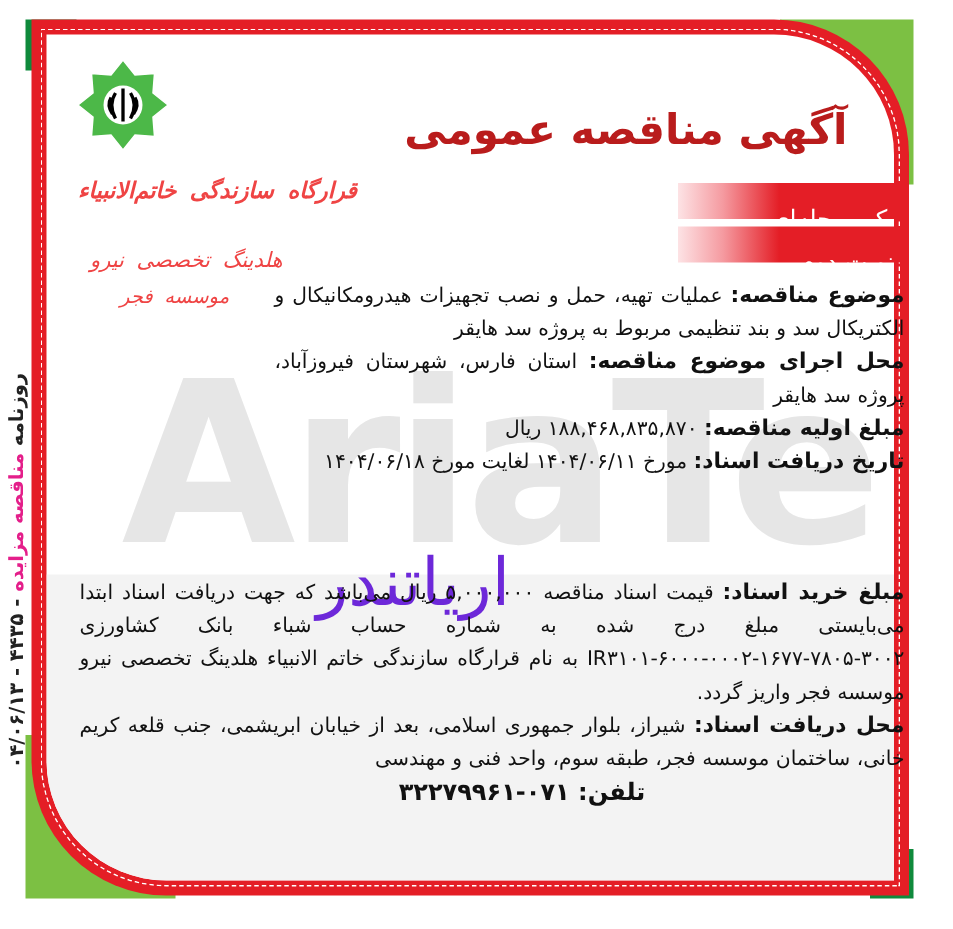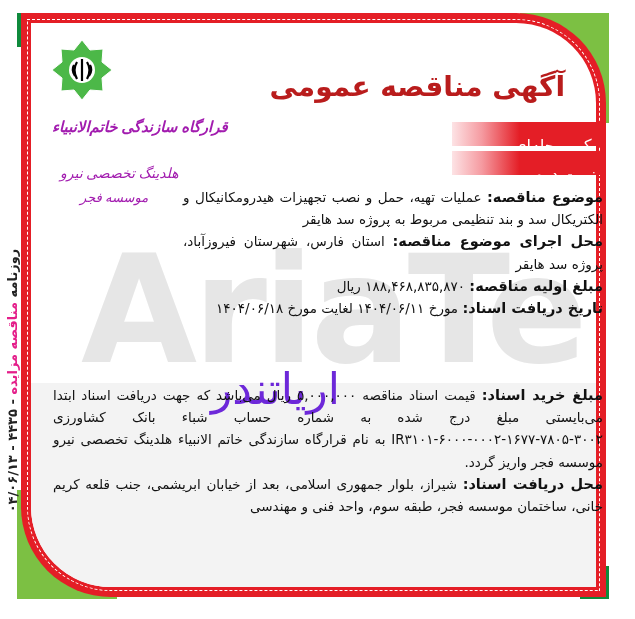--- a/index.html
+++ b/index.html
@@ -7,21 +7,21 @@
   .green-bg{position:absolute;background:#7cc043;}
   .dark-green{position:absolute;background:#0f8a3c;}
   .red-border{position:absolute;left:21px;top:13px;width:585px;height:584px;background:#e41e26;border-radius:0 90px 0 90px;}
   .dash{position:absolute;left:27px;top:19px;width:573px;height:572px;border:1.5px dashed #ffffff;border-radius:0 84px 0 84px;box-sizing:border-box;}
   .inner{position:absolute;left:31px;top:23px;width:565px;height:564px;background:#ffffff;border-radius:0 80px 0 80px;overflow:hidden;}
   .inner-lower{position:absolute;left:0;top:360px;width:100%;height:204px;background:#f3f3f3;}
   .watermark{position:absolute;left:50px;top:200px;font-family:"DejaVu Sans",sans-serif;font-weight:bold;font-size:150px;color:#e6e6e6;letter-spacing:-4px;}
   .watermark2{position:absolute;left:180px;top:340px;font-size:44px;color:#6d28d9;direction:rtl;}
   .title{position:absolute;right:70px;top:40px;color:#b91c1c;font-size:28px;font-weight:bold;direction:rtl;font-family:"DejaVu Sans",sans-serif;letter-spacing:-1px;margin-top:30px;}
   .emblem{position:absolute;left:50px;top:38px;width:64px;height:64px;}
-  .logo-text{position:absolute;direction:rtl;font-family:Liberation Serif, serif;font-style:italic;color:#a21caf;}
+  .logo-text{position:absolute;direction:rtl;font-family:Liberation Mono, monospace;font-style:italic;color:#ef4444;}
   .badge{position:absolute;right:33px;height:24px;color:#fff;font-size:16px;direction:rtl;padding:12px 6px;line-height:24px;
          background:linear-gradient(to left,#e41e26 0%,#e41e26 55%,#f59aa0 80%,#fde3e5 100%);width:150px;text-align:right;box-sizing:border-box;}
   .content{position:absolute;right:32px;top:186px;width:420px;direction:rtl;text-align:justify;font-size:13.5px;line-height:22.2px;color:#111;}
   .content b{font-weight:bold;font-size:14.5px;}
   .line{display:block;white-space:nowrap;}
   .phone{text-align:center;font-weight:bold;font-size:16px;padding-left:40px;}
   .side{position:absolute;left:2px;top:218px;width:22px;height:330px;}
   .side-text{position:absolute;left:-155px;top:155px;width:330px;transform:rotate(-90deg);direction:rtl;text-align:center;font-size:13px;font-weight:bold;color:#222;white-space:nowrap;}
   .side-text .hl{color:#e41e8a;}
 </style>
@@ -80,20 +80,24 @@
 
 <div class="content" style="top:384px;width:550px;right:32px;">
   <div>
     <b>مبلغ خرید اسناد:</b>
     <span>قیمت اسناد مناقصه ۵,۰۰۰,۰۰۰ ریال می‌باشد که جهت دریافت اسناد ابتدا می‌بایستی مبلغ درج شده به شماره حساب شباء بانک کشاورزی IR۳۱۰۱-۶۰۰۰-۰۰۰۲-۱۶۷۷-۷۸۰۵-۳۰۰۲ به نام قرارگاه سازندگی خاتم الانبیاء هلدینگ تخصصی نیرو موسسه فجر واریز گردد.</span>
   </div>
   <div>
     <b>محل دریافت اسناد:</b>
     <span>شیراز، بلوار جمهوری اسلامی، بعد از خیابان ابریشمی، جنب قلعه کریم خانی، ساختمان موسسه فجر، طبقه سوم، واحد فنی و مهندسی</span>
   </div>
+  <div class="phone">
+    <span>تلفن:</span>
+    <span>۰۷۱-۳۲۲۷۹۹۶۱</span>
+  </div>
 </div>
 
 <div class="side">
   <div class="side-text">
     <span>روزنامه</span>
     <span class="hl">مناقصه مزایده</span>
     <span>- ۴۴۳۵ - ۰۴/۰۶/۱۳</span>
   </div>
 </div>
 

